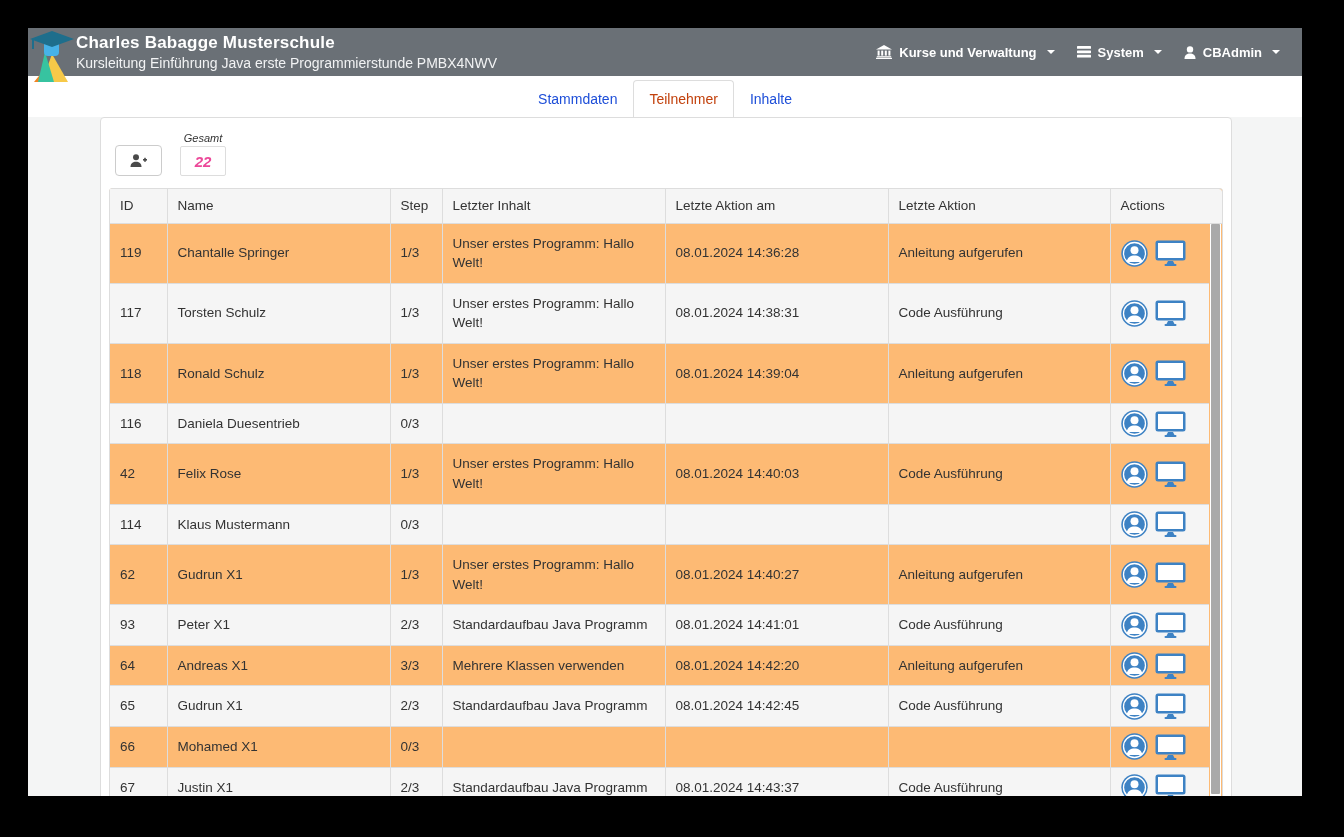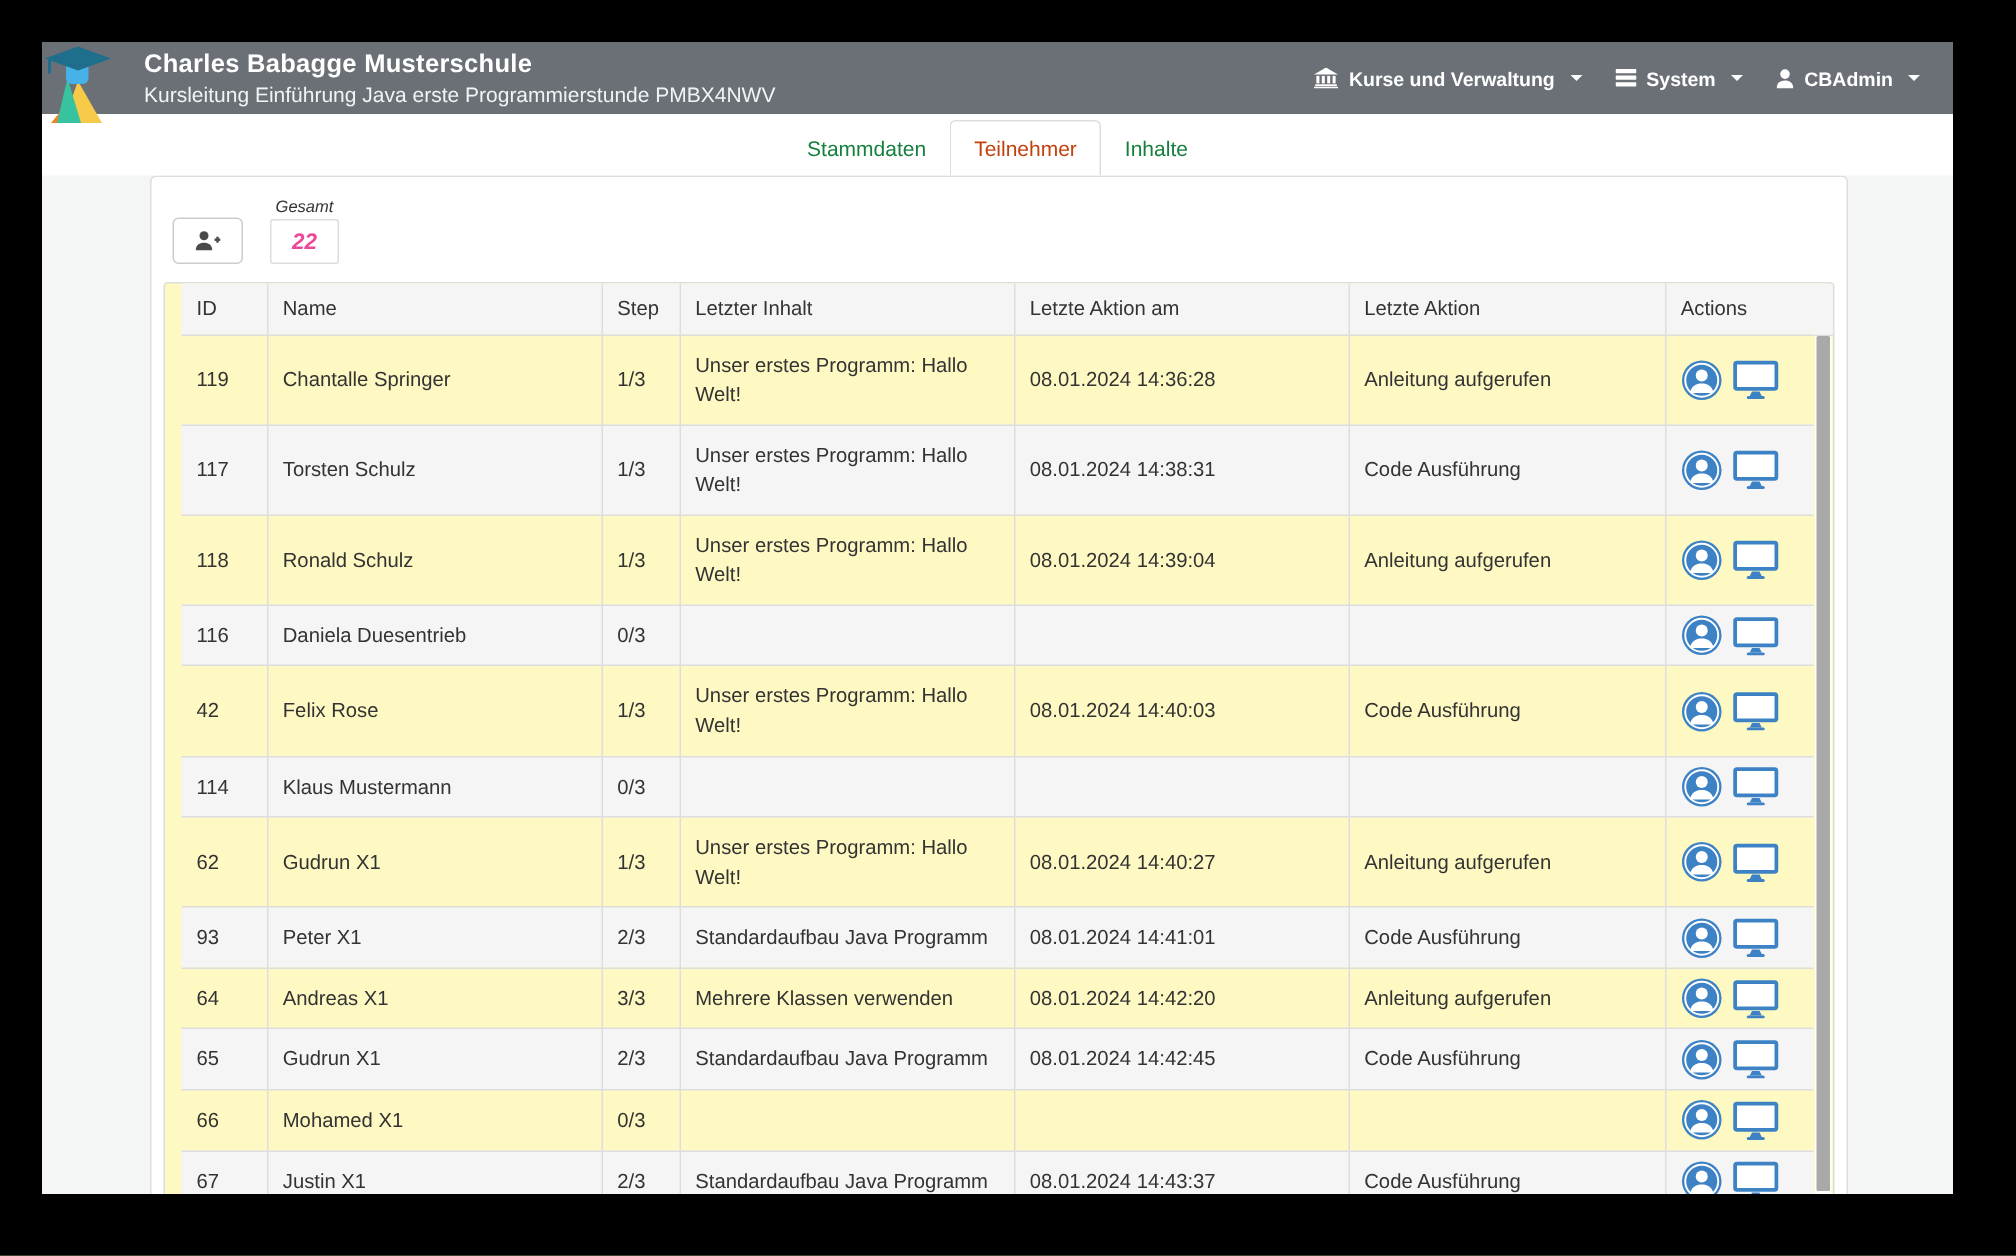--- a/index.html
+++ b/index.html
@@ -7,30 +7,30 @@
   .app {
     position: absolute; left: 28px; top: 28px; width: 1274px; height: 768px;
     background: #fff; display: flex; flex-direction: column; overflow: hidden;
   }
   
   .topbar {
     position: relative; height: 48px; background: #6a7076; flex: 0 0 48px;
     display: flex; align-items: center; color: #fff;
   }
   .logo { position: absolute; left: 0; top: 2px; width: 48px; height: 52px; z-index: 2; }
-  .title-block { margin-left: 68px; line-height: 1.15; }
+  .title-block { margin-left: 48px; line-height: 1.15; }
   .school-title { font-size: 17px; font-weight: bold; letter-spacing: .2px; }
   .school-sub { font-size: 14px; font-weight: 400; margin-top: 3px; color: #f2f3f4; }
   .topnav { margin-left: auto; display: flex; align-items: center; gap: 22px; padding-right: 22px; }
   .navitem { display: flex; align-items: center; gap: 7px; font-size: 13px; font-weight: 700; cursor: pointer; white-space: nowrap; }
   .caret { width: 0; height: 0; border-left: 4px solid transparent; border-right: 4px solid transparent; border-top: 4px solid #fff; margin-left: 3px; }
   .navicon { display: inline-flex; align-items: center; }
   
   .tabbar { height: 41px; flex: 0 0 41px; background: #fff; display: flex; justify-content: center; align-items: flex-end; }
-  .tab { font-size: 14px; padding: 10px 15px; color: #15803d; cursor: pointer; border: 1px solid transparent; border-bottom: none; }
+  .tab { font-size: 14px; padding: 10px 15px; color: #1d4ed8; cursor: pointer; border: 1px solid transparent; border-bottom: none; }
   .tab.active {
     color: #c2410c; background: #fff; border-color: #ddd; border-radius: 4px 4px 0 0; cursor: default;
   }
   
   .main { flex: 1; background: #f4f5f5; overflow: hidden; }
   .card {
     margin: 0 70px 0 72px; background: #fff; border: 1px solid #ddd; border-radius: 4px;
     padding: 14px 8px 8px 8px; height: 900px;
   }
   .toolbar { display: flex; align-items: flex-end; padding: 0 0 12px 6px; }
@@ -39,21 +39,21 @@
     display: flex; align-items: center; justify-content: center; cursor: pointer;
   }
   .total-group { margin-left: 18px; text-align: center; font-style: italic; }
   .total-label { font-size: 11px; color: #333; margin-bottom: 2px; text-align: center; }
   .total-box {
     min-width: 46px; height: 30px; border: 1px solid #ddd; background: #fff; border-radius: 2px;
     display: flex; align-items: center; justify-content: center;
     font-size: 15px; font-weight: bold; color: #ec4899; padding: 0 8px;
   }
   
-  .table-area { position: relative; border: 1px solid #ddd; border-radius: 3px; background: #fef9c3; padding-right: 13px; padding-left: 11px; }
+  .table-area { position: relative; border: 1px solid #ddd; border-radius: 3px; background: #fdba74; padding-right: 13px; }
   .table-area::before {
     content: ""; position: absolute; top: 0; right: 0; width: 13px; height: 34px;
     background: #f5f5f5; border-bottom: 1px solid #ddd; border-radius: 0 3px 0 0;
   }
   table { width: 100%; border-collapse: collapse; border-style: hidden; table-layout: fixed; }
   th, td { border: 1px solid #ddd; font-size: 13.5px; color: #333; text-align: left; vertical-align: middle; }
   th { background: #f5f5f5; font-weight: 400; padding: 8px 10px; height: 34px; }
   td { padding: 10px 10px; line-height: 1.45; }
   tr.alt td { background: #f5f5f5; }
   td.actions-cell { padding: 5px 10px; }

